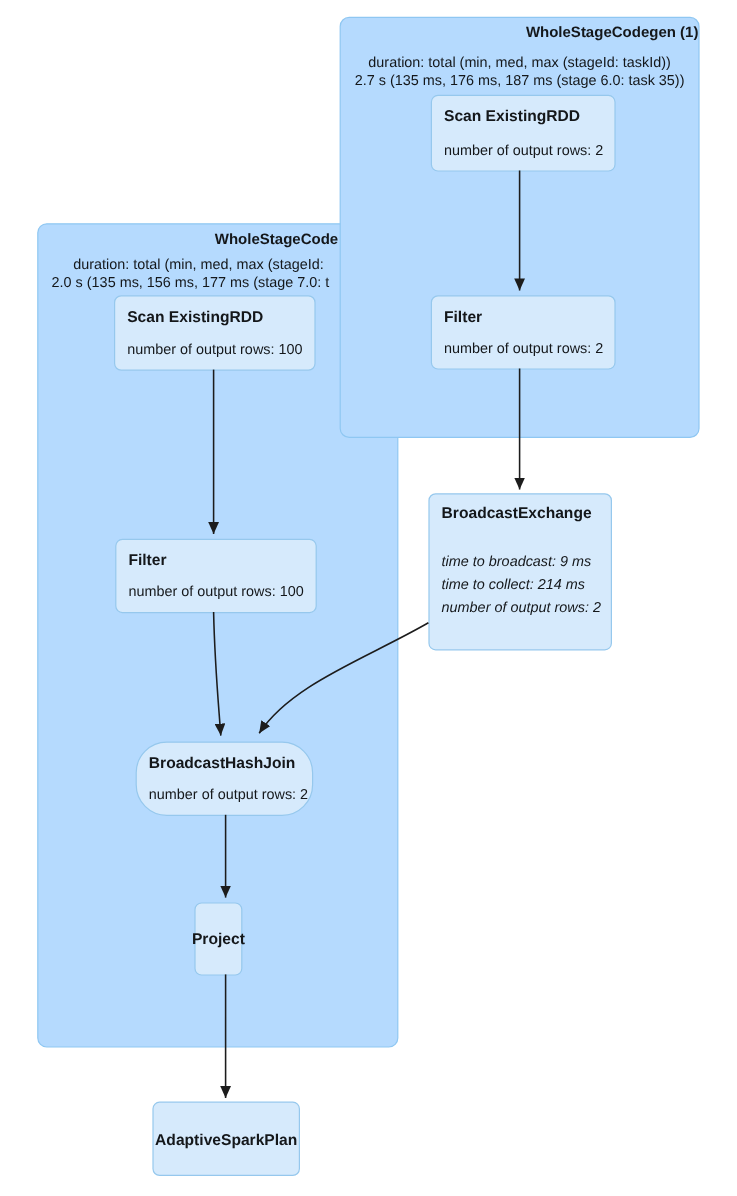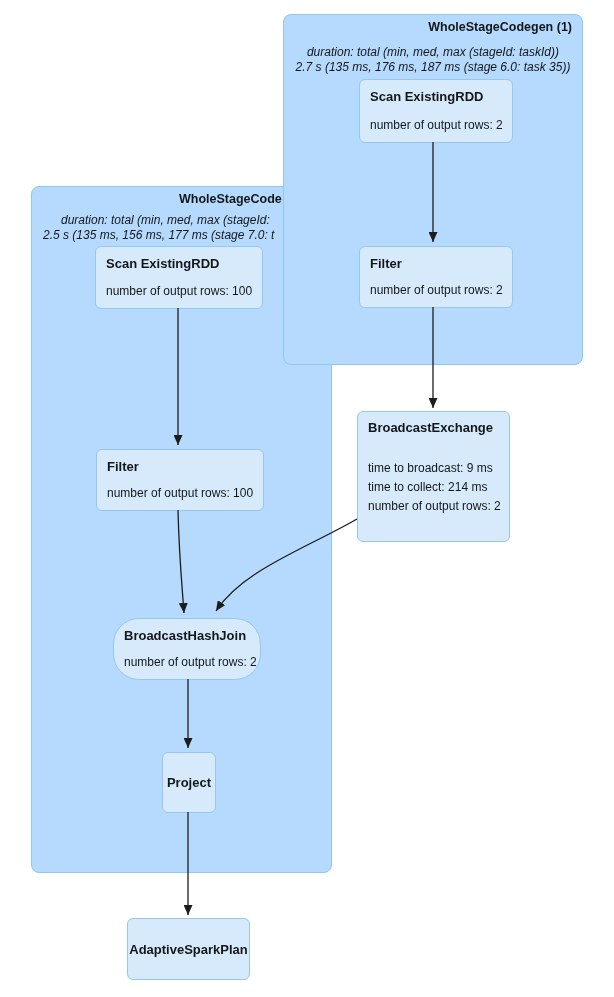--- a/index.html
+++ b/index.html
@@ -12,66 +12,66 @@
     position:relative;width:614px;height:997px;background:var(--bg);
     font-family:"Liberation Sans",sans-serif;color:var(--text);overflow:hidden;
   }
   .cluster{
     position:absolute;background:var(--cluster-fill);
     border:1px solid var(--cluster-border);border-radius:8px;box-sizing:border-box;
   }
   #cluster-left{left:31px;top:186px;width:301px;height:687px;z-index:1;padding-left:32px;}
   #cluster-right{left:283px;top:14px;width:300px;height:351px;z-index:2;}
   .cluster-title{position:absolute;font-weight:bold;font-size:12.5px;white-space:nowrap;}
-  .duration{position:absolute;font-size:12px;line-height:15px;white-space:nowrap;font-style:italic;}
+  .duration{position:absolute;font-size:12px;line-height:15px;white-space:nowrap;}
   .node{
     position:absolute;background:var(--node-fill);
     border:1px solid var(--node-border);border-radius:6px;box-sizing:border-box;
     font-size:12px;z-index:3;
     display:flex;flex-direction:column;justify-content:space-between;
     padding:9px 10px 10px 10px;
   }
   .node .lbl{font-weight:bold;font-size:13px;white-space:nowrap;}
   .node .metric{white-space:nowrap;}
   .node.center{justify-content:center;align-items:center;padding:0;}
-  .metrics-list{line-height:19px;}
+  .metrics-list{line-height:19px;font-style:italic;}
   #svg-arrows{position:absolute;left:0;top:0;z-index:5;pointer-events:none;}
 </style>
 </head>
 <body>
 
 <div id="canvas">
 
   <div class="cluster" id="cluster-left">
     <div class="cluster-title" style="left:147px;top:5px;">WholeStageCode</div>
     <div class="duration" style="left:29px;top:26px;">duration: total (min, med, max (stageId:</div>
-    <div class="duration" style="left:11px;top:41px;">2.5 s (135 ms, 156 ms, 177 ms (stage 7.0: t</div>
+    <div class="duration" style="left:11px;top:41px;">2.0 s (135 ms, 156 ms, 177 ms (stage 7.0: t</div>
 
     <div class="node" style="left:63px;top:59px;width:168px;height:63px;">
       <div class="lbl">Scan ExistingRDD</div>
       <div class="metric">number of output rows: 100</div>
     </div>
 
     <div class="node" style="left:64px;top:262px;width:168px;height:62px;">
       <div class="lbl">Filter</div>
       <div class="metric">number of output rows: 100</div>
     </div>
 
     <div class="node" style="left:81px;top:431px;width:148px;height:62px;border-radius:26px;">
       <div class="lbl">BroadcastHashJoin</div>
       <div class="metric">number of output rows: 2</div>
     </div>
 
-    <div class="node center" style="left:130px;top:565px;width:54px;height:61px;">
+    <div class="node center" style="left:130px;top:565px;width:40px;height:61px;">
       <div class="lbl">Project</div>
     </div>
   </div>
 
   <div class="cluster" id="cluster-right">
-    <div class="cluster-title" style="right:10px;top:5px;text-align:right;">WholeStageCodegen (1)</div>
+    <div class="cluster-title" style="right:0;top:5px;text-align:right;">WholeStageCodegen (1)</div>
     <div class="duration" style="left:0;top:30px;width:100%;text-align:center;">
       <div>duration: total (min, med, max (stageId: taskId))</div>
       <div>2.7 s (135 ms, 176 ms, 187 ms (stage 6.0: task 35))</div>
     </div>
 
     <div class="node" style="left:75px;top:64px;width:154px;height:64px;">
       <div class="lbl">Scan ExistingRDD</div>
       <div class="metric">number of output rows: 2</div>
     </div>
 

